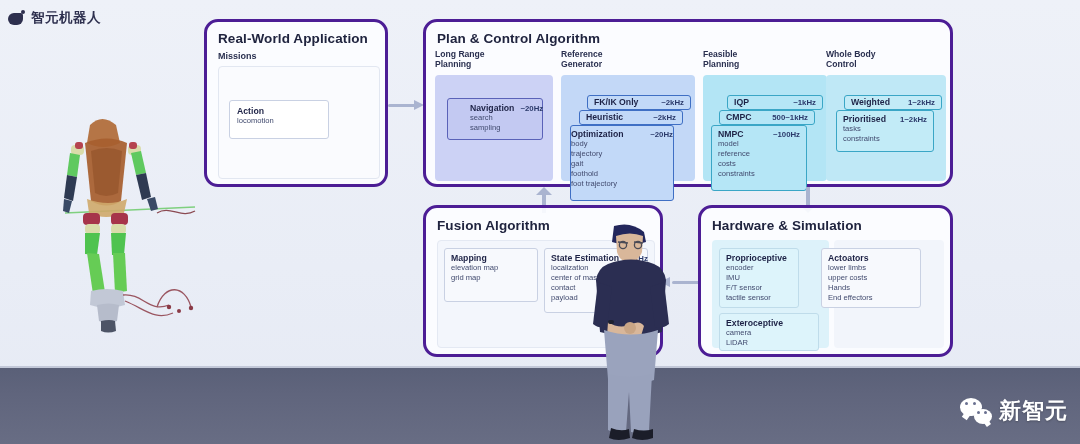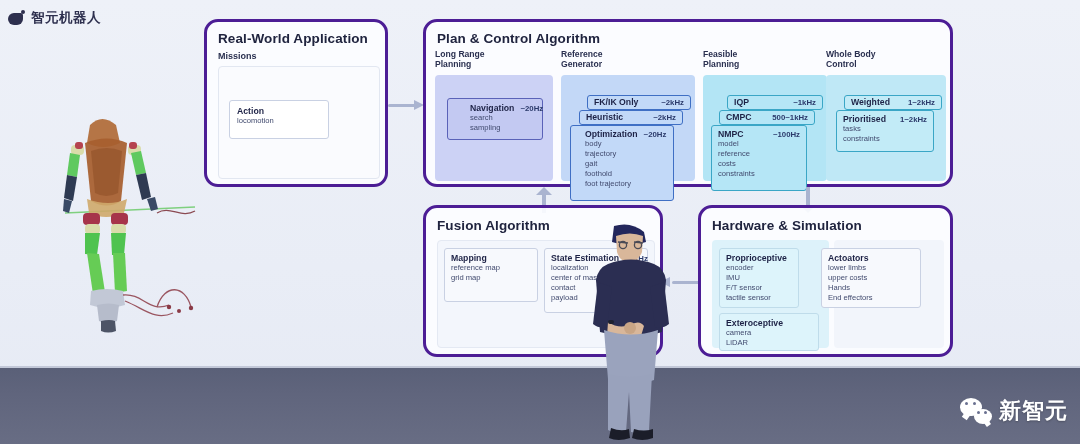--- a/index.html
+++ b/index.html
@@ -185,21 +185,21 @@
           <span class="nm">FK/IK Only</span>
           <span class="hz">~2kHz</span>
         </div>
       </div>
       <div class="card b" style="left:18px; top:61px; width:104px; height:15px; padding:1px 6px;">
         <div class="hd">
           <span class="nm">Heuristic</span>
           <span class="hz">~2kHz</span>
         </div>
       </div>
-      <div class="card b" style="left:9px; top:76px; width:104px; height:76px; padding:3px 14px;">
+      <div class="card b" style="left:9px; top:76px; width:104px; height:76px; padding:3px 0;">
         <div class="hd">
           <span class="nm">Optimization</span>
           <span class="hz">~20Hz</span>
         </div>
         <div class="li">body</div>
         <div class="li">trajectory</div>
         <div class="li">gait</div>
         <div class="li">foothold</div>
         <div class="li">foot trajectory</div>
       </div>
@@ -268,21 +268,21 @@
     <div style="position:absolute; left:0; bottom:0; width:0; height:0; border-left:8px solid transparent; border-right:8px solid transparent; border-top:8px solid #aab4d0;"></div>
   </div>
 
   <div class="panel" style="left:423px; top:205px; width:240px; height:152px;">
     <div class="panel-title" style="position:absolute; left:11px; top:10px;">Fusion Algorithm</div>
     <div class="well plain" style="left:11px; top:32px; width:218px; height:108px; background:#f3f6fc; border:1px solid #e4e9f3;"></div>
     <div class="card p" style="left:18px; top:40px; width:94px; height:54px; padding:4px 6px;">
       <div class="hd">
           <span class="nm">Mapping</span>
         </div>
-      <div class="li">reference map</div>
+      <div class="li">elevation map</div>
       <div class="li">grid map</div>
     </div>
     <div class="card p" style="left:118px; top:40px; width:104px; height:65px; padding:4px 6px;">
       <div class="hd">
         <span class="nm">State Estimation</span>
         <span class="hz">~1kHz</span>
       </div>
       <div class="li">localization</div>
       <div class="li">center of mass</div>
       <div class="li">contact</div>

